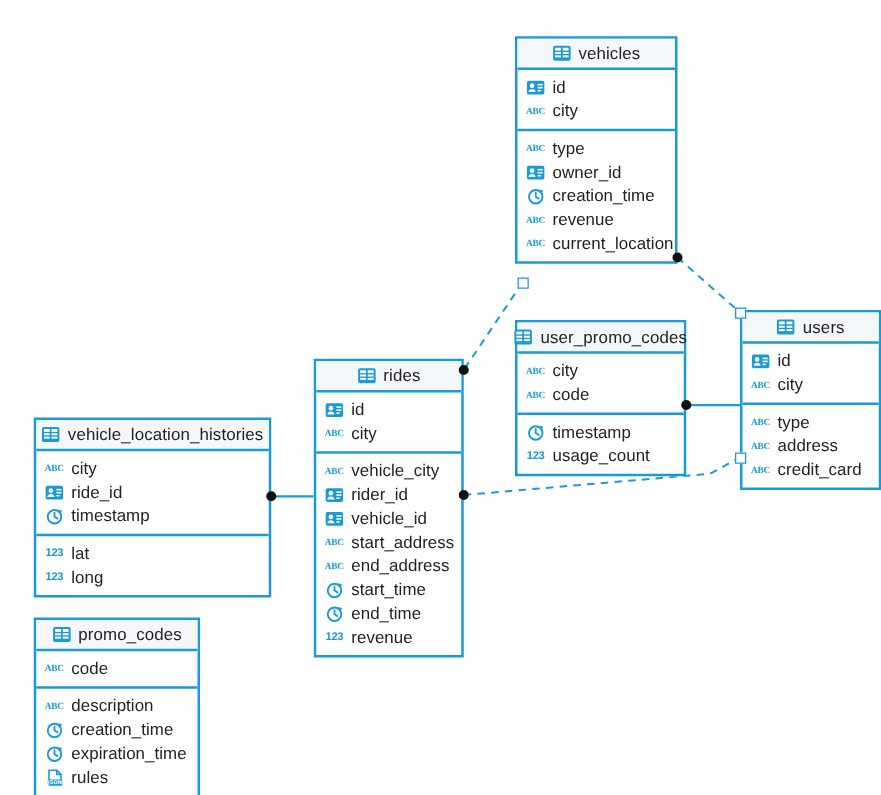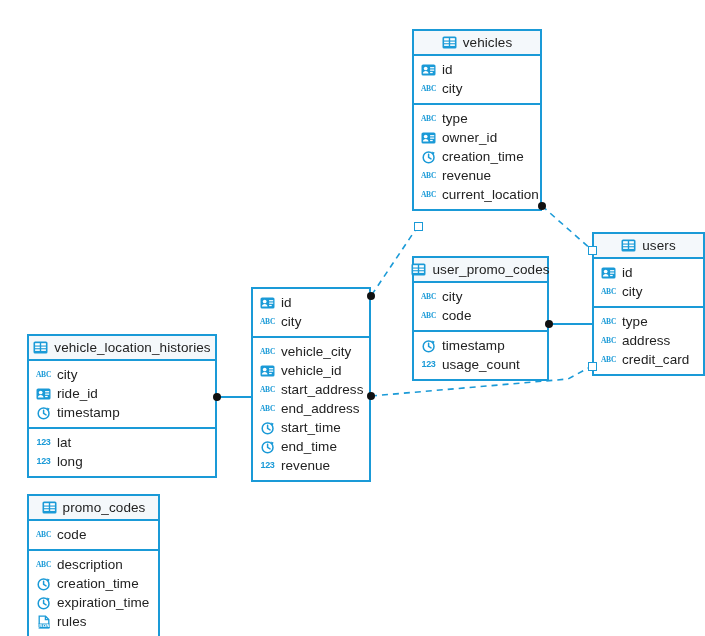--- a/index.html
+++ b/index.html
@@ -261,21 +261,21 @@
               </svg>
             </span>
             <span class="field-name">timestamp</span>
           </div>
           <div class="field">
             <span class="icon icon-num">123</span>
             <span class="field-name">usage_count</span>
           </div>
         </div>
       </div>
-      <div class="entity" style="left: 592px; top: 232px; width: 113px;">
+      <div class="entity" style="left: 592px; top: 248px; width: 113px;">
         <div class="ent-header">
           <span class="icon">
             <svg width="15" height="13" viewBox="0 0 15 13">
               <rect x="0.5" y="0.5" width="14" height="12" rx="1.6" fill="#1a9ad7"></rect>
               <rect x="2.1" y="2.2" width="4.7" height="2.3" fill="#ffffff"></rect>
               <rect x="8.2" y="2.2" width="4.7" height="2.3" fill="#ffffff"></rect>
               <rect x="2.1" y="5.6" width="4.7" height="1.6" fill="#ffffff"></rect>
               <rect x="8.2" y="5.6" width="4.7" height="1.6" fill="#ffffff"></rect>
               <rect x="2.1" y="8.3" width="4.7" height="1.6" fill="#ffffff"></rect>
               <rect x="8.2" y="8.3" width="4.7" height="1.6" fill="#ffffff"></rect>
@@ -311,20 +311,34 @@
             <span class="icon icon-abc">ABC</span>
             <span class="field-name">address</span>
           </div>
           <div class="field">
             <span class="icon icon-abc">ABC</span>
             <span class="field-name">credit_card</span>
           </div>
         </div>
       </div>
       <div class="entity" style="left: 251px; top: 287px; width: 120px;">
+        <div class="ent-header">
+          <span class="icon">
+            <svg width="15" height="13" viewBox="0 0 15 13">
+              <rect x="0.5" y="0.5" width="14" height="12" rx="1.6" fill="#1a9ad7"></rect>
+              <rect x="2.1" y="2.2" width="4.7" height="2.3" fill="#ffffff"></rect>
+              <rect x="8.2" y="2.2" width="4.7" height="2.3" fill="#ffffff"></rect>
+              <rect x="2.1" y="5.6" width="4.7" height="1.6" fill="#ffffff"></rect>
+              <rect x="8.2" y="5.6" width="4.7" height="1.6" fill="#ffffff"></rect>
+              <rect x="2.1" y="8.3" width="4.7" height="1.6" fill="#ffffff"></rect>
+              <rect x="8.2" y="8.3" width="4.7" height="1.6" fill="#ffffff"></rect>
+            </svg>
+          </span>
+          <span class="ent-title">rides</span>
+        </div>
         <div class="ent-section keys">
           <div class="field pk">
             <span class="icon">
               <svg width="15" height="12" viewBox="0 0 15 12">
                 <rect x="0.5" y="0.5" width="14" height="11" rx="1.6" fill="#1a9ad7"></rect>
                 <circle cx="4.7" cy="4.5" r="1.85" fill="#ffffff"></circle>
                 <path d="M1.9 9.6c0-1.6 1.25-2.5 2.8-2.5s2.8 0.9 2.8 2.5z" fill="#ffffff"></path>
                 <rect x="9.1" y="3.1" width="4.1" height="1.25" fill="#ffffff"></rect>
                 <rect x="9.1" y="5.5" width="4.1" height="1.25" fill="#ffffff"></rect>
                 <rect x="9.1" y="7.9" width="2.6" height="1.25" fill="#ffffff"></rect>
@@ -334,20 +348,33 @@
           </div>
           <div class="field pk">
             <span class="icon icon-abc">ABC</span>
             <span class="field-name">city</span>
           </div>
         </div>
         <div class="ent-section">
           <div class="field">
             <span class="icon icon-abc">ABC</span>
             <span class="field-name">vehicle_city</span>
+          </div>
+          <div class="field">
+            <span class="icon">
+              <svg width="15" height="12" viewBox="0 0 15 12">
+                <rect x="0.5" y="0.5" width="14" height="11" rx="1.6" fill="#1a9ad7"></rect>
+                <circle cx="4.7" cy="4.5" r="1.85" fill="#ffffff"></circle>
+                <path d="M1.9 9.6c0-1.6 1.25-2.5 2.8-2.5s2.8 0.9 2.8 2.5z" fill="#ffffff"></path>
+                <rect x="9.1" y="3.1" width="4.1" height="1.25" fill="#ffffff"></rect>
+                <rect x="9.1" y="5.5" width="4.1" height="1.25" fill="#ffffff"></rect>
+                <rect x="9.1" y="7.9" width="2.6" height="1.25" fill="#ffffff"></rect>
+              </svg>
+            </span>
+            <span class="field-name">rider_id</span>
           </div>
           <div class="field">
             <span class="icon">
               <svg width="15" height="12" viewBox="0 0 15 12">
                 <rect x="0.5" y="0.5" width="14" height="11" rx="1.6" fill="#1a9ad7"></rect>
                 <circle cx="4.7" cy="4.5" r="1.85" fill="#ffffff"></circle>
                 <path d="M1.9 9.6c0-1.6 1.25-2.5 2.8-2.5s2.8 0.9 2.8 2.5z" fill="#ffffff"></path>
                 <rect x="9.1" y="3.1" width="4.1" height="1.25" fill="#ffffff"></rect>
                 <rect x="9.1" y="5.5" width="4.1" height="1.25" fill="#ffffff"></rect>
                 <rect x="9.1" y="7.9" width="2.6" height="1.25" fill="#ffffff"></rect>

